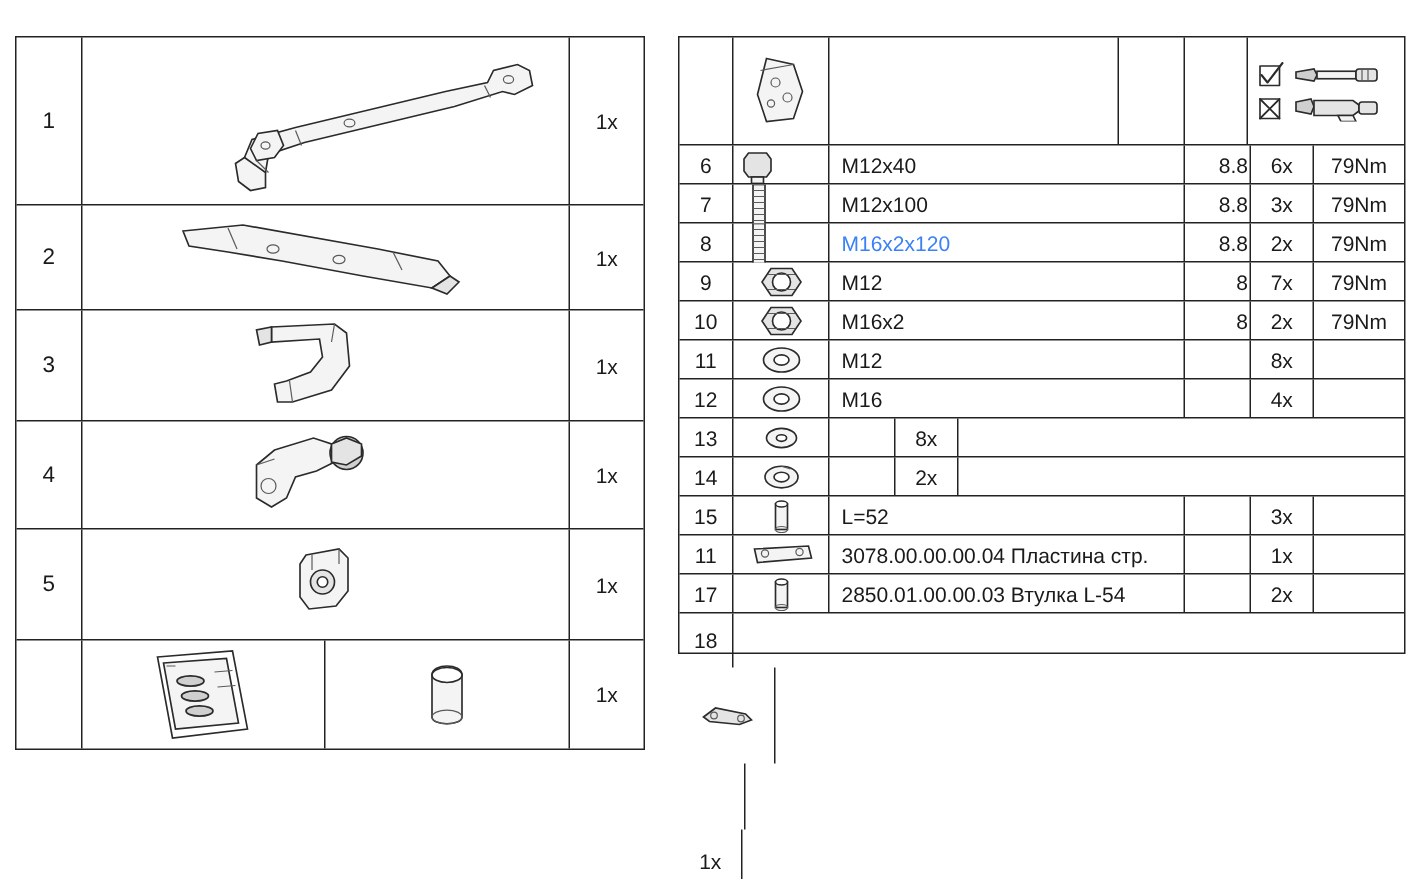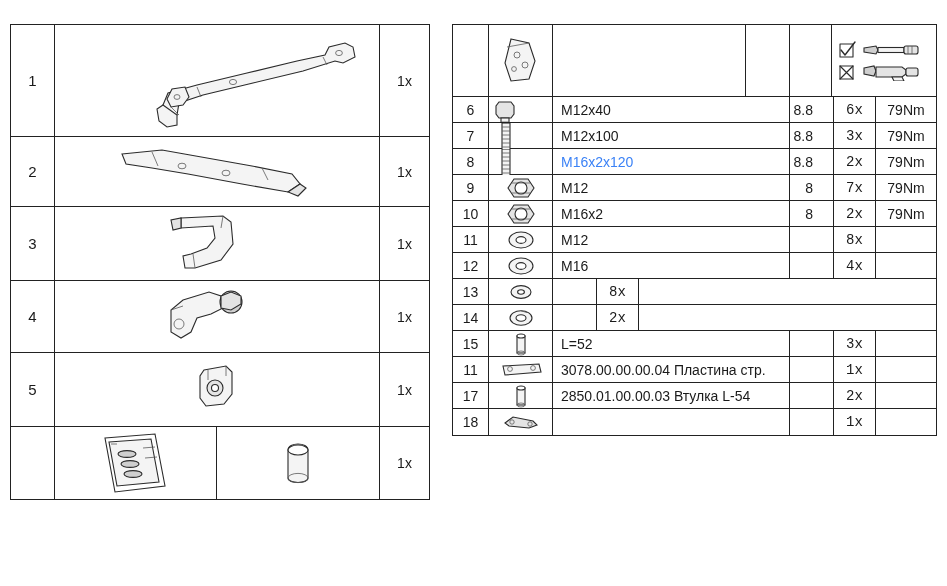--- a/index.html
+++ b/index.html
@@ -72,37 +72,37 @@
     width: 485px;
     border: 1.2px solid #222;
     box-sizing: border-box;
   }
   .rrow {
     display: flex;
     border-bottom: 1.1px solid #222;
     box-sizing: border-box;
     height: 26px;
   }
-  .rrow:last-child { border-bottom: none; }
+  .rrow:last-child { border-bottom: none; flex-direction: column; }
   .rhead {
     height: 72px;
   }
   .rc {
     box-sizing: border-box;
     border-right: 1.1px solid #222;
     display: flex;
     align-items: center;
     font-size: 14px;
   }
   .rc:last-child { border-right: none; }
   .c-num   { width: 36px;  flex: 0 0 36px;  justify-content: center; }
   .c-pic   { width: 64px;  flex: 0 0 64px;  justify-content: center; }
   .c-desc  { flex: 1 1 auto; padding-left: 8px; }
-  .c-grade { width: 44px;  flex: 0 0 44px;  justify-content: flex-end; padding-right: 20px; }
-  .c-qty   { width: 42px;  flex: 0 0 42px;  justify-content: center; font-family: Liberation Mono, monospace; }
+  .c-grade { width: 44px;  flex: 0 0 44px;  justify-content: flex-end; padding-right: 1px; }
+  .c-qty   { width: 42px;  flex: 0 0 42px;  justify-content: center; }
   .c-tq    { width: 60px;  flex: 0 0 60px;  justify-content: center; }
 
   .desc-grey { color: #3b82f6; }
 
   .tool-cell {
     display: flex;
     flex-direction: column;
     justify-content: center;
     align-items: flex-start;
     gap: 4px;

